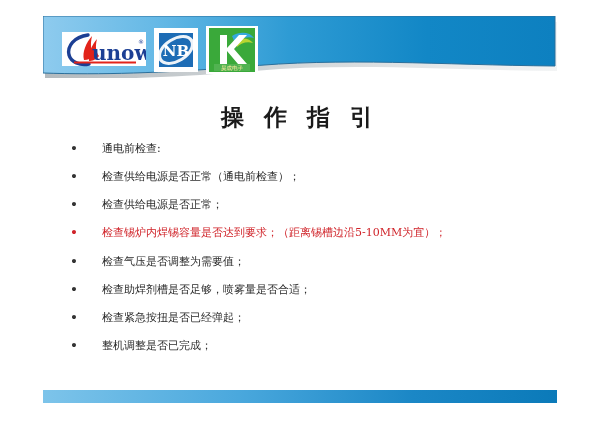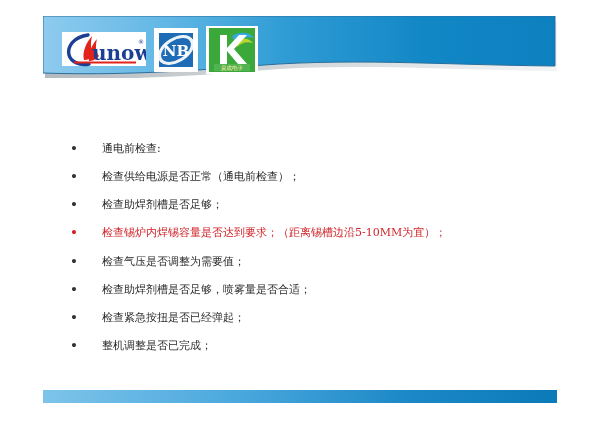--- a/index.html
+++ b/index.html
@@ -197,36 +197,37 @@
         <path d="M30,14 C38,11 44,13 47,17 C41,15 35,17 31,21 Z" fill="#b9d531"></path>
 
         <path d="M14,9 L21,9 L21,22 L33,9 L41,9 L28,23 L41,38 L32,38 L21,25 L21,38 L14,38 Z" fill="#ffffff"></path>
 
         <rect x="8" y="38" width="36" height="7" fill="#ffffff" opacity="0.12"></rect>
         <text x="26" y="44" text-anchor="middle" font-family="DejaVu Sans, sans-serif" font-size="5.5" fill="#ffe9a0">昊成电子</text>
       </svg>
     </div>
   </div>
 
+  <div id="page-title">操 作 指 引</div>
 
   <div id="bullet-list">
 
     <div class="bullet-row">
       <span class="bullet-mark">•</span>
       <span class="bullet-text">通电前检查:</span>
     </div>
 
     <div class="bullet-row">
       <span class="bullet-mark">•</span>
       <span class="bullet-text">检查供给电源是否正常（通电前检查）；</span>
     </div>
 
     <div class="bullet-row">
       <span class="bullet-mark">•</span>
-      <span class="bullet-text">检查助焊剂槽是否足够；</span>
+      <span class="bullet-text">检查供给电源是否正常；</span>
     </div>
 
     <div class="bullet-row accent">
       <span class="bullet-mark">•</span>
       <span class="bullet-text">检查锡炉内焊锡容量是否达到要求；（距离锡槽边沿5-10MM为宜）；</span>
     </div>
 
     <div class="bullet-row">
       <span class="bullet-mark">•</span>
       <span class="bullet-text">检查气压是否调整为需要值；</span>

